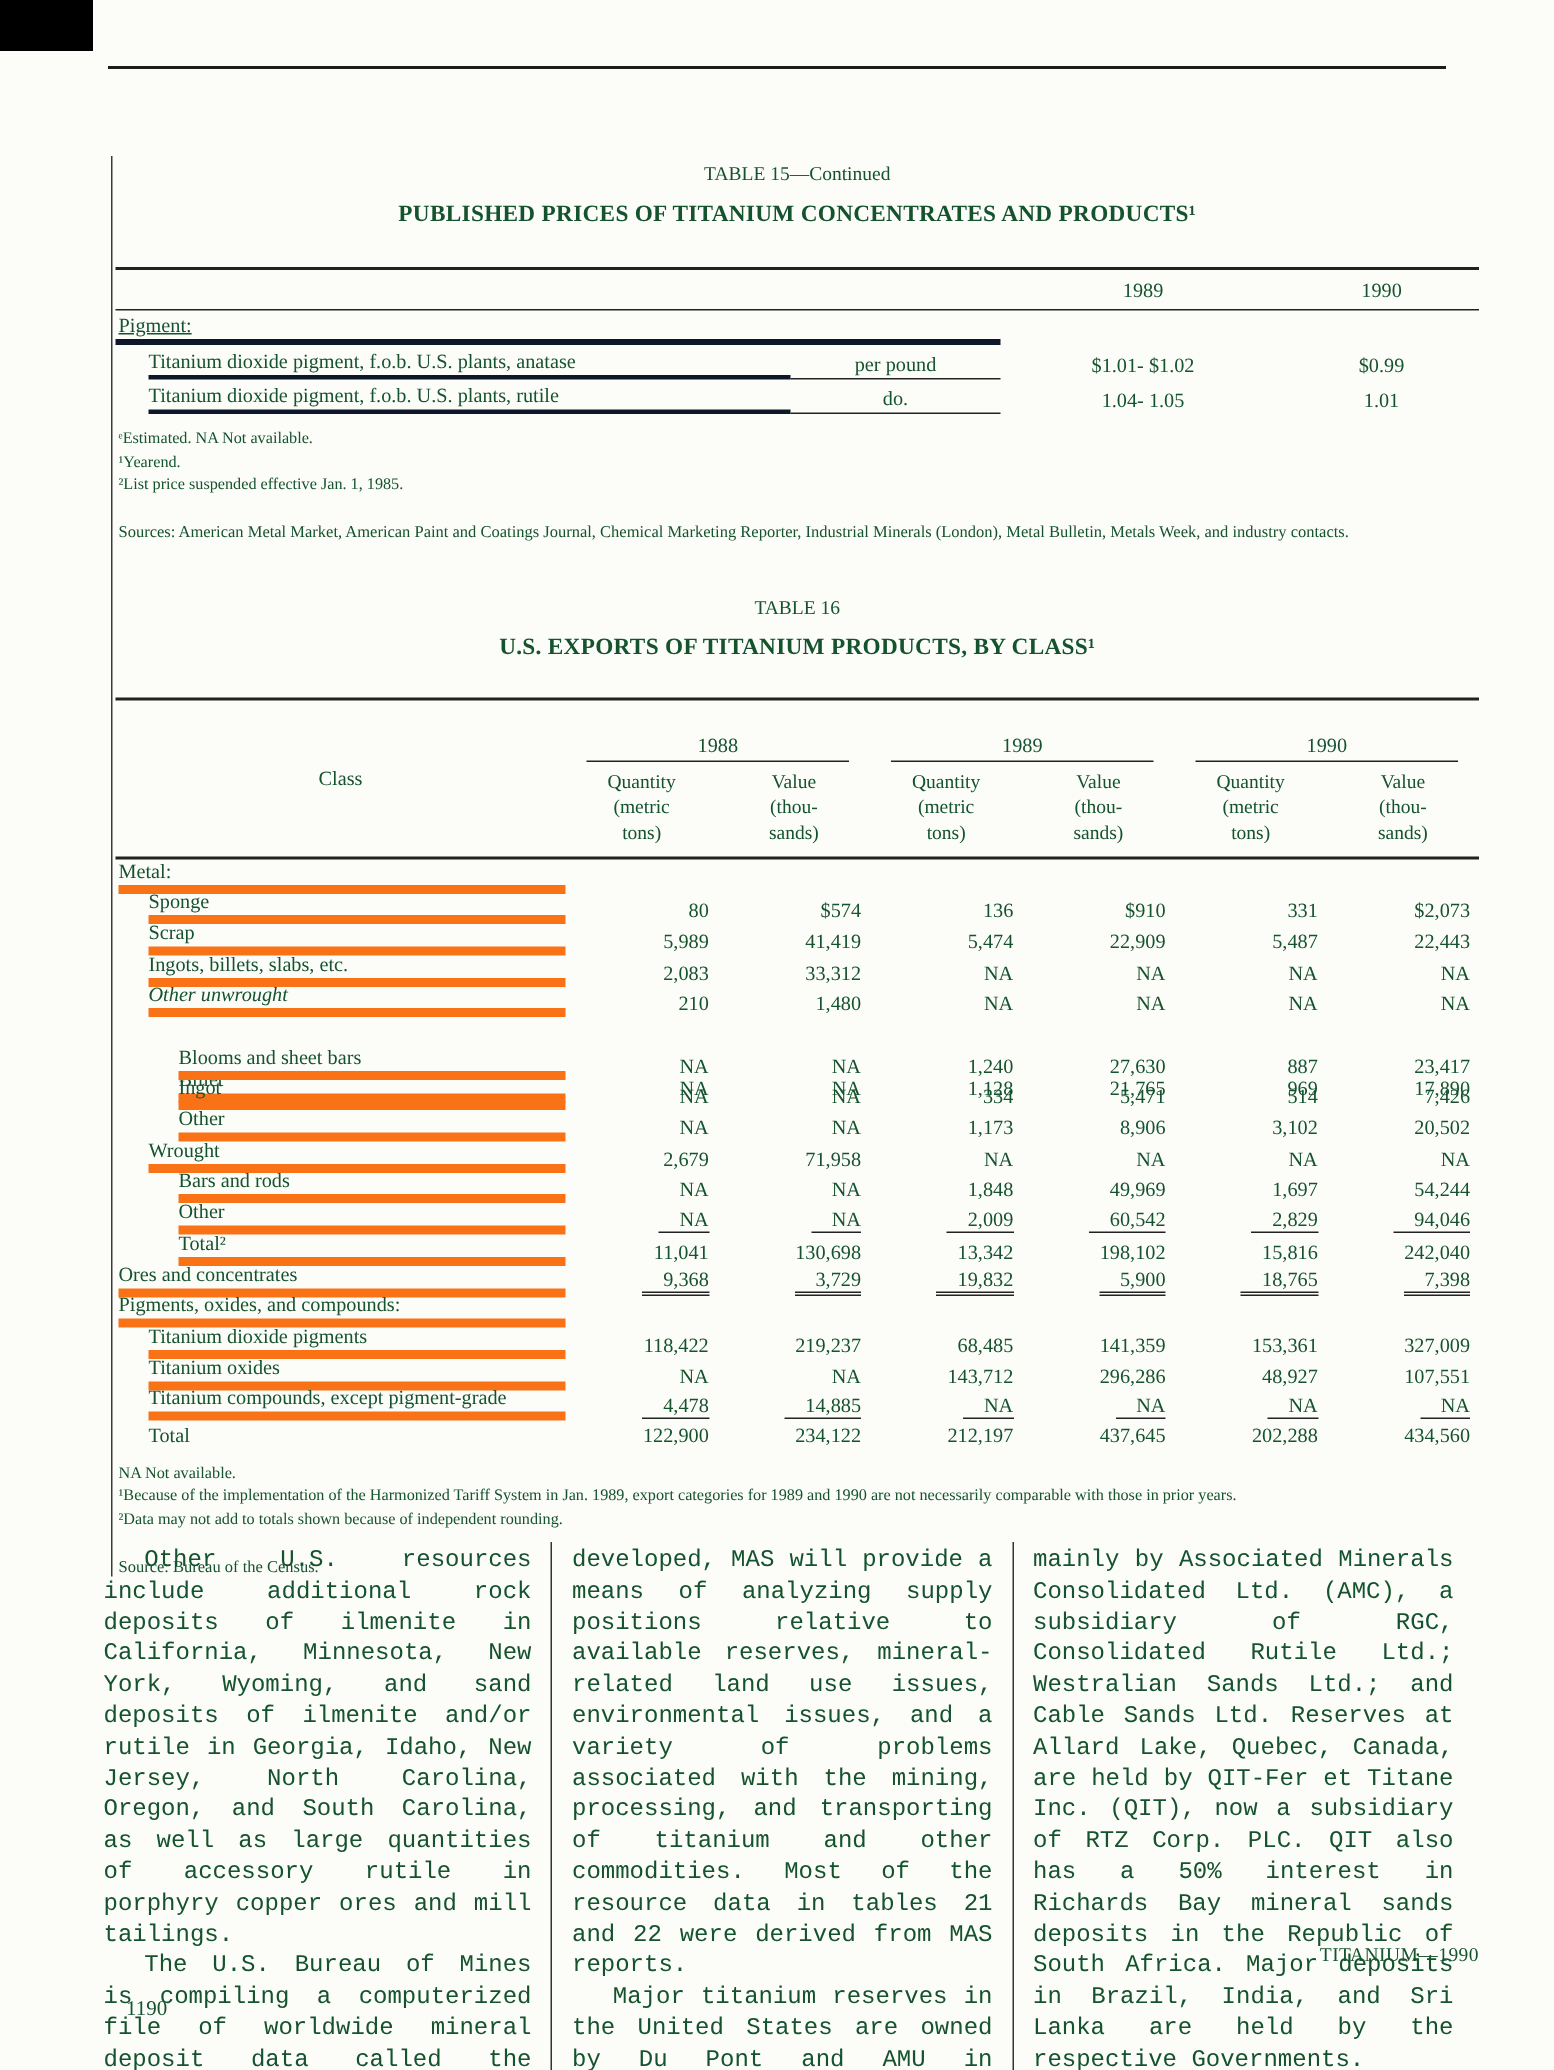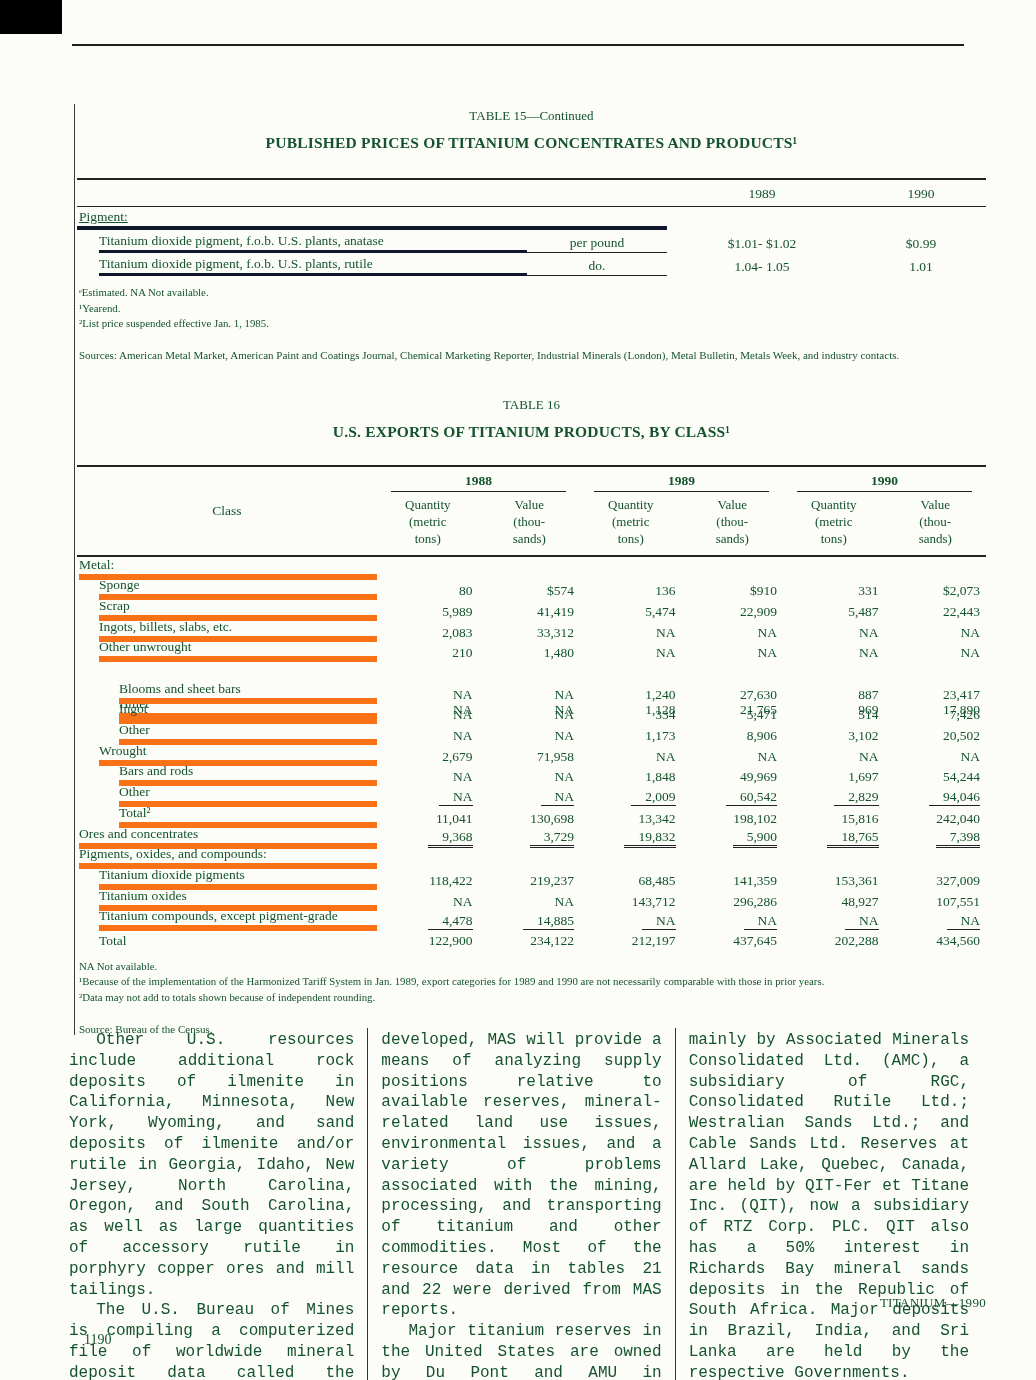--- a/index.html
+++ b/index.html
@@ -28,21 +28,21 @@
   .t15-row .val{text-align:center;padding-bottom:1px;}
 
   .fn{font-size:10.8px;line-height:1.45;margin-top:9px;padding-left:2px;}
   .src{font-size:11px;margin-top:17px;padding-left:2px;}
 
   
   .t16wrap{margin-top:36px;}
   .t16{margin-top:24px;border-top:2px solid #222;border-bottom:0;}
   .t16-head{display:grid;grid-template-columns:300px repeat(6,1fr);font-size:13.5px;border-bottom:2px solid #222;}
   .t16-class{grid-row:1/3;grid-column:1;display:flex;align-items:center;justify-content:center;}
-  .g{grid-row:1;text-align:center;padding-top:6px;font-weight:bold;}
+  .g{grid-row:1;text-align:center;padding-top:22px;}
   .g span{display:block;margin:0 14px;border-bottom:1px solid #222;padding-bottom:2px;}
   .g1{grid-column:2/4;}.g2{grid-column:4/6;}.g3{grid-column:6/8;}
   .sub{grid-row:2;text-align:center;font-size:13px;line-height:1.3;padding:5px 0 7px;white-space:pre-line;}
   .c2{grid-column:2}.c3{grid-column:3}.c4{grid-column:4}.c5{grid-column:5}.c6{grid-column:6}.c7{grid-column:7}
 
   .t16-row{display:grid;grid-template-columns:300px repeat(6,1fr);height:20.7px;align-items:end;font-size:13.5px;}
   .t16-label{display:flex;}
   .t16-labline{flex:1;border-bottom:6px solid #f97316;padding-bottom:1px;white-space:nowrap;}
   .t16-labline.nol{border-bottom:none;}
   .t16-val{text-align:right;padding:0 6px 1px 0;}
@@ -187,21 +187,21 @@
                 <div class="t16-labline">Ingots, billets, slabs, etc.</div>
               </div>
               <div class="t16-val"><span>2,083</span></div>
               <div class="t16-val"><span>33,312</span></div>
               <div class="t16-val"><span>NA</span></div>
               <div class="t16-val"><span>NA</span></div>
               <div class="t16-val"><span>NA</span></div>
               <div class="t16-val"><span>NA</span></div>
             </div>
             <div class="t16-row">
-              <div class="t16-label" style="padding-left: 22px;">
+              <div class="t16-label" style="padding-left: 22px; font-style: italic;">
                 <div class="t16-labline">Other unwrought</div>
               </div>
               <div class="t16-val"><span>210</span></div>
               <div class="t16-val"><span>1,480</span></div>
               <div class="t16-val"><span>NA</span></div>
               <div class="t16-val"><span>NA</span></div>
               <div class="t16-val"><span>NA</span></div>
               <div class="t16-val"><span>NA</span></div>
             </div>
             <div class="t16-row">

